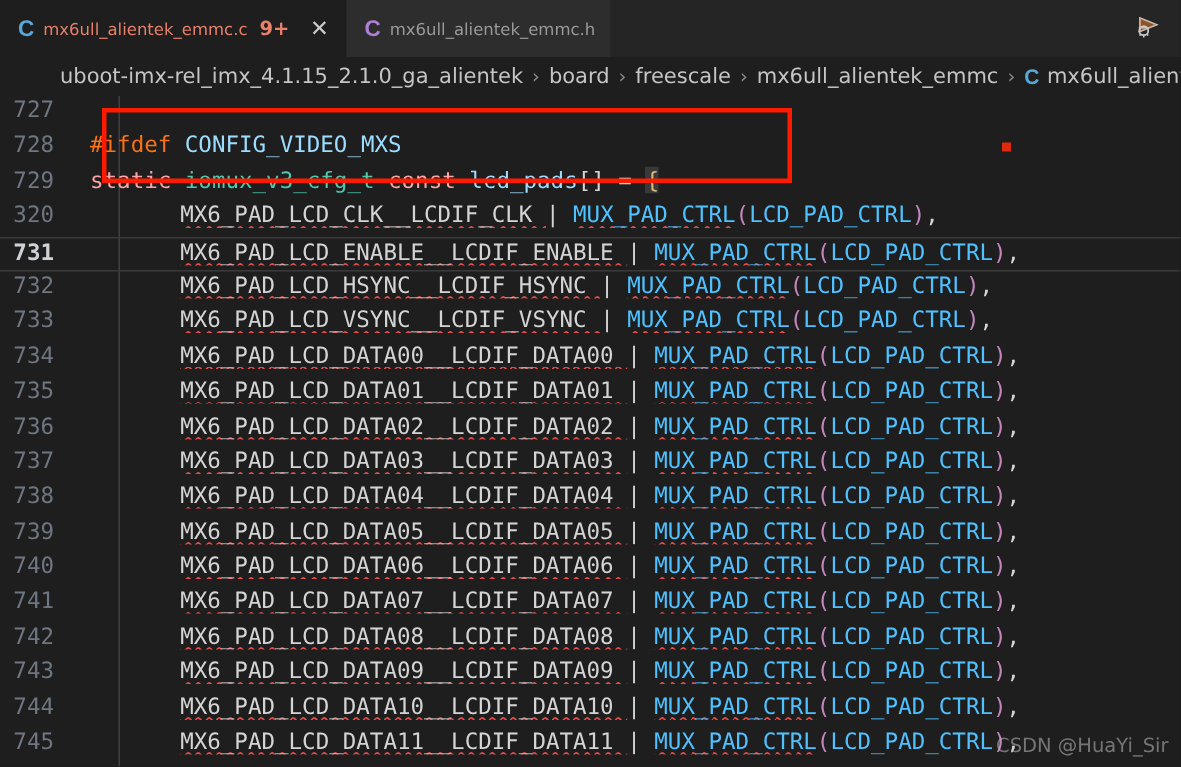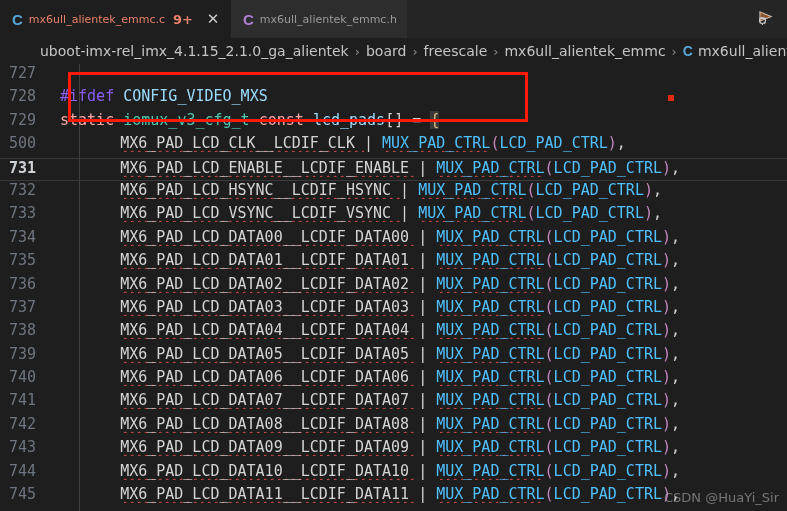--- a/index.html
+++ b/index.html
@@ -124,21 +124,21 @@
   
   .indentguide {
     position:absolute;
     left: 79px;
     width: 1px;
     background: #404040;
     top: 0; bottom: 0;
   }
 
   
-  .t-pre      { color:#8b5cf6; }
+  .t-pre      { color:#f97316; }
   .t-kw       { color:#fca5a5;margin-top:16px; }
   .t-type     { color:#4ec9b0; }
   .t-ident    { color:#9cdcfe; }
   .t-macro    { color:#4fc1ff; }
   .t-paren    { color:#c586c0; }
   .t-plain    { color:#d4d4d4;padding-left:12px; }
   .t-brace    { color:#d7ba7d; background:rgba(130,130,130,0.28); }
   .t-punct    { color:#d4d4d4; }
 
   
@@ -242,21 +242,21 @@
         <div class="lnum">728</div>
         <div class="gutterpad"></div>
         <div class="codetext"><span class="t-pre">#ifdef </span><span class="t-ident">CONFIG_VIDEO_MXS</span></div>
       </div>
       <div class="coderow">
         <div class="lnum">729</div>
         <div class="gutterpad"></div>
         <div class="codetext"><span class="t-kw">static </span><span class="t-type">iomux_v3_cfg_t </span><span class="t-kw">const </span><span class="t-ident">lcd_pads</span><span class="t-punct">[] = </span><span class="t-brace">{</span></div>
       </div>
       <div class="coderow">
-        <div class="lnum">500</div>
+        <div class="lnum">320</div>
         <div class="gutterpad"></div>
         <div class="codetext"><span class="t-plain">    </span><span class="t-plain squig">MX6_PAD_LCD_CLK__LCDIF_CLK </span><span class="t-punct">| </span><span class="t-macro squig">MUX_PAD_CTRL</span><span class="t-paren">(</span><span class="t-macro">LCD_PAD_CTRL</span><span class="t-paren">)</span><span class="t-punct">,</span></div>
       </div>
       <div class="coderow activeline">
         <div class="lnum">731</div>
         <div class="gutterpad"></div>
         <div class="codetext"><span class="t-plain">    </span><span class="t-plain squig">MX6_PAD_LCD_ENABLE__LCDIF_ENABLE </span><span class="t-punct">| </span><span class="t-macro squig">MUX_PAD_CTRL</span><span class="t-paren">(</span><span class="t-macro">LCD_PAD_CTRL</span><span class="t-paren">)</span><span class="t-punct">,</span></div>
       </div>
       <div class="coderow">
         <div class="lnum">732</div>

